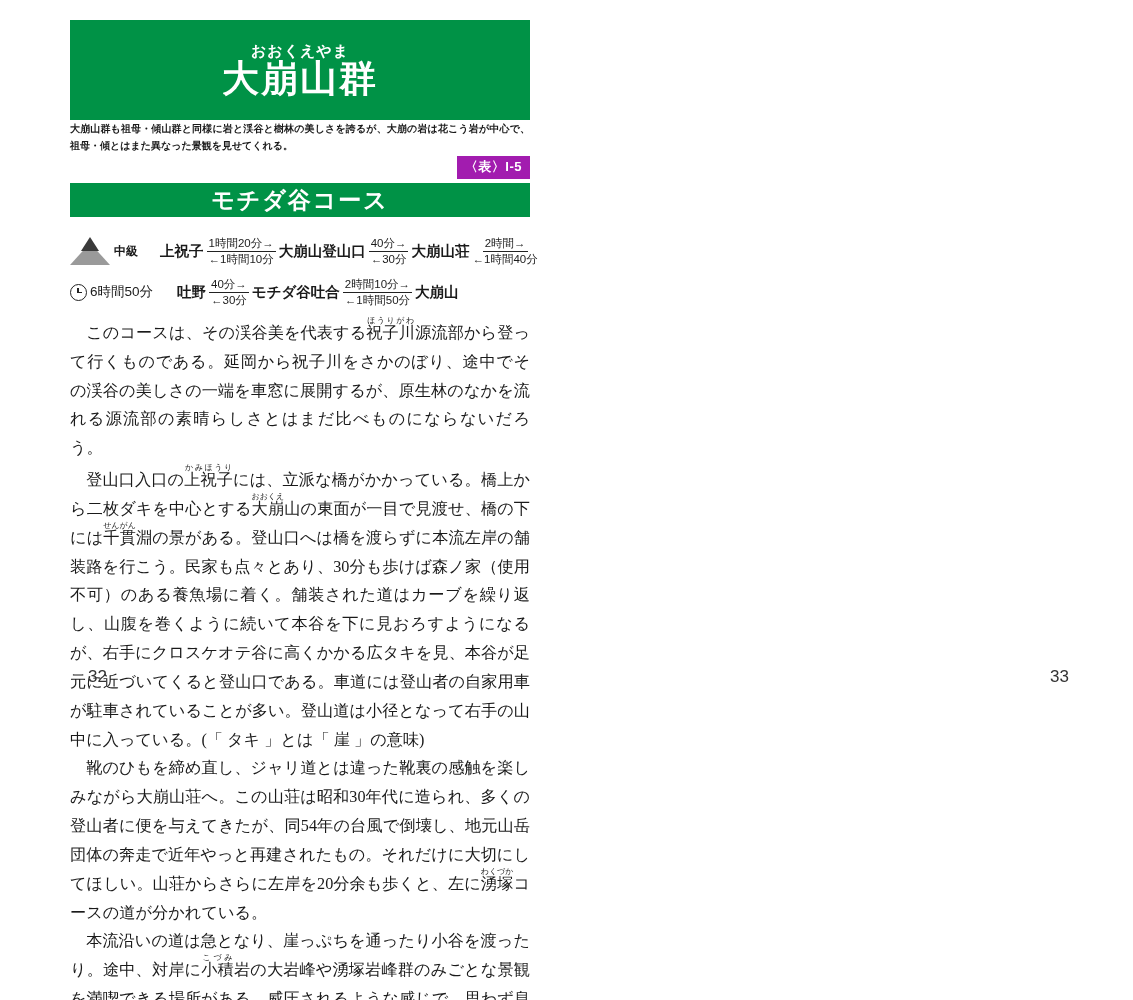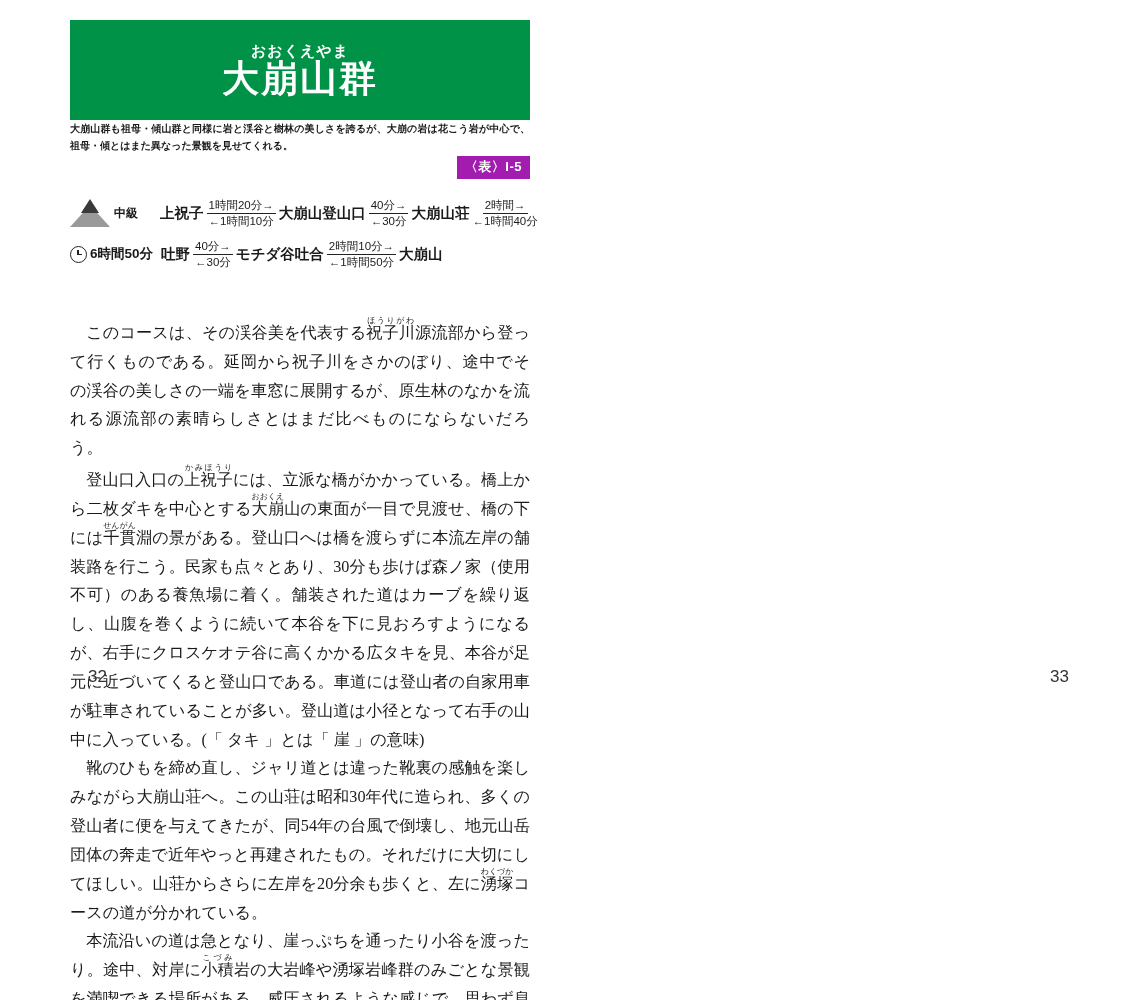--- a/index.html
+++ b/index.html
@@ -97,21 +97,21 @@
   .clock-icon{
     width:15px;height:15px;border:1.8px solid #222;border-radius:50%;
     position:relative;margin-right:3px;flex:none;
   }
   .clock-icon::before{
     content:"";position:absolute;left:6px;top:3px;width:1.6px;height:5px;background:#222;
   }
   .clock-icon::after{
     content:"";position:absolute;left:6.5px;top:7px;width:4px;height:1.6px;background:#222;
   }
-  .total-time{font-size:13.5px;font-weight:bold;margin-right:8px;flex:none;white-space:nowrap;}
+  .total-time{font-size:13.5px;font-weight:normal;margin-right:24px;flex:none;white-space:nowrap;}
 
   .node{font-size:14.5px;font-weight:bold;white-space:nowrap;flex:none;}
   .leg{
     display:flex;flex-direction:column;align-items:center;
     margin:0 3px;flex:none;line-height:1.12;
   }
   .leg .fwd{font-size:11.5px;white-space:nowrap;border-bottom:1.3px solid #222;padding:0 2px 1px 2px;}
   .leg .bwd{font-size:11.5px;white-space:nowrap;padding-top:1px;}
 
   
@@ -156,20 +156,23 @@
           <div class="title-main">大崩山群</div>
         </div>
       </div>
 
       <div class="lead">大崩山群も祖母・傾山群と同様に岩と渓谷と樹林の美しさを誇るが、大崩の岩は花こう岩が中心で、祖母・傾とはまた異なった景観を見せてくれる。</div>
 
       <div class="badge-row">
         <span class="badge">〈表〉I-5</span>
       </div>
 
+      <div class="course-band">
+        <span>モチダ谷コース</span>
+      </div>
 
       <div class="route">
 
         <div class="route-row route-row-1">
           <div class="mt-icon">
             <div class="base"></div>
               <div class="peak"></div>
           </div>
           <div class="grade">中級</div>
 

